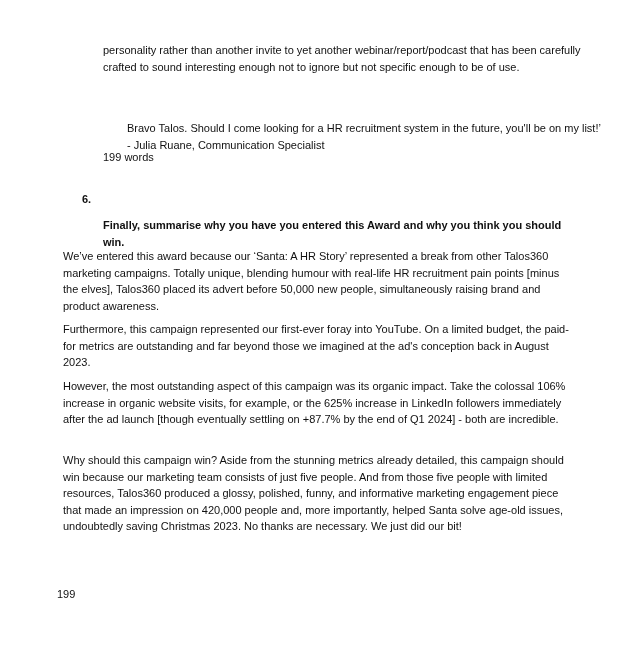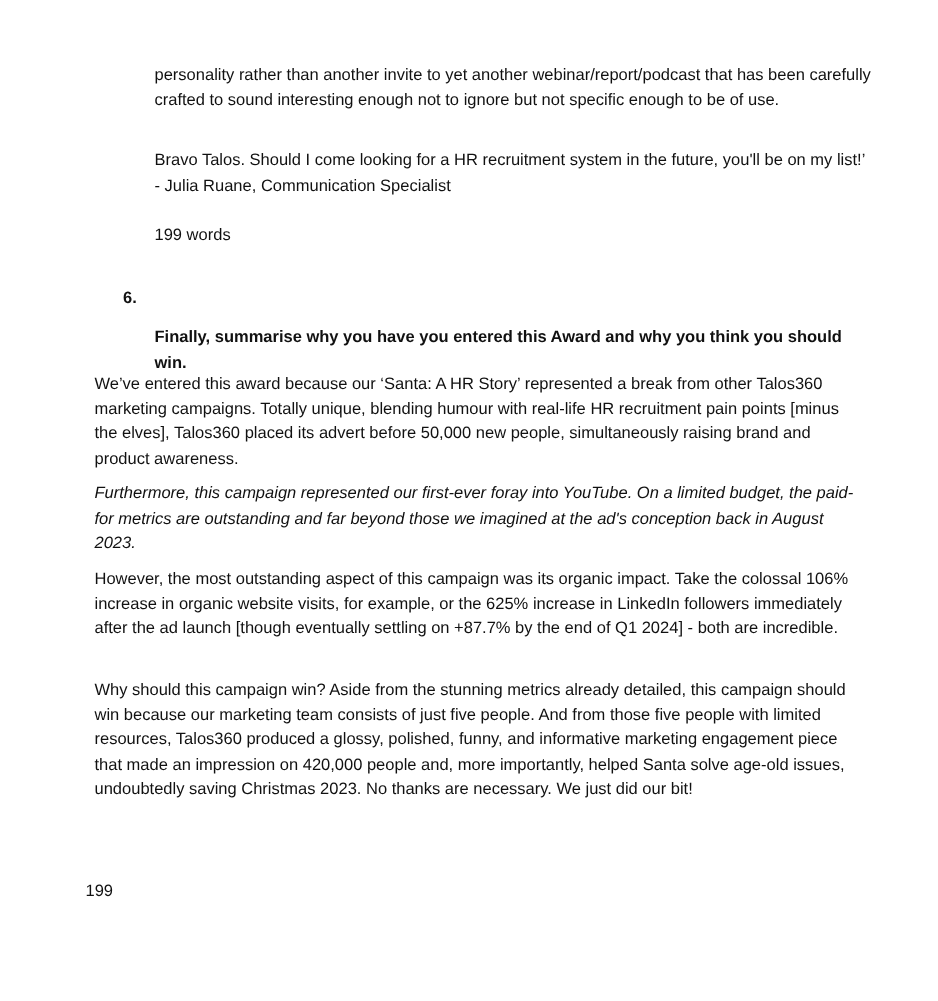--- a/index.html
+++ b/index.html
@@ -58,32 +58,32 @@
       top: 586px;
     }
   </style>
 </head>
 <body>
 
 <div class="page">
 
   <p class="indented" style="top:42px;">personality rather than another invite to yet another webinar/report/podcast that has been carefully crafted to sound interesting enough not to ignore but not specific enough to be of use.</p>
 
-  <p class="indented" style="top:99px;">Bravo Talos. Should I come looking for a HR recruitment system in the future, you'll be on my list!’ - Julia Ruane, Communication Specialist</p>
+  <p class="indented" style="top:120px;margin-left:24px;">Bravo Talos. Should I come looking for a HR recruitment system in the future, you'll be on my list!’ - Julia Ruane, Communication Specialist</p>
 
   <p class="indented" style="top:149px;">199 words</p>
 
   <div class="question">
     <span class="num">6.</span>
     <span class="text">Finally, summarise why you have you entered this Award and why you think you should win.</span>
   </div>
 
   <p class="body-para" style="top:248px;">We’ve entered this award because our ‘Santa: A HR Story’ represented a break from other Talos360 marketing campaigns. Totally unique, blending humour with real-life HR recruitment pain points [minus the elves], Talos360 placed its advert before 50,000 new people, simultaneously raising brand and product awareness.</p>
 
-  <p class="body-para" style="top:321px;font-style:italic;">Furthermore, this campaign represented our first-ever foray into YouTube. On a limited budget, the paid-for metrics are outstanding and far beyond those we imagined at the ad's conception back in August 2023.</p>
+  <p class="body-para" style="top:321px;">Furthermore, this campaign represented our first-ever foray into YouTube. On a limited budget, the paid-for metrics are outstanding and far beyond those we imagined at the ad's conception back in August 2023.</p>
 
   <p class="body-para" style="top:378px;">However, the most outstanding aspect of this campaign was its organic impact. Take the colossal 106% increase in organic website visits, for example, or the 625% increase in LinkedIn followers immediately after the ad launch [though eventually settling on +87.7% by the end of Q1 2024] - both are incredible.</p>
 
   <p class="body-para" style="top:452px;">Why should this campaign win? Aside from the stunning metrics already detailed, this campaign should win because our marketing team consists of just five people. And from those five people with limited resources, Talos360 produced a glossy, polished, funny, and informative marketing engagement piece that made an impression on 420,000 people and, more importantly, helped Santa solve age-old issues, undoubtedly saving Christmas 2023. No thanks are necessary. We just did our bit!</p>
 
   <p class="page-number">199</p>
 
 </div>
 
 </body></html>

